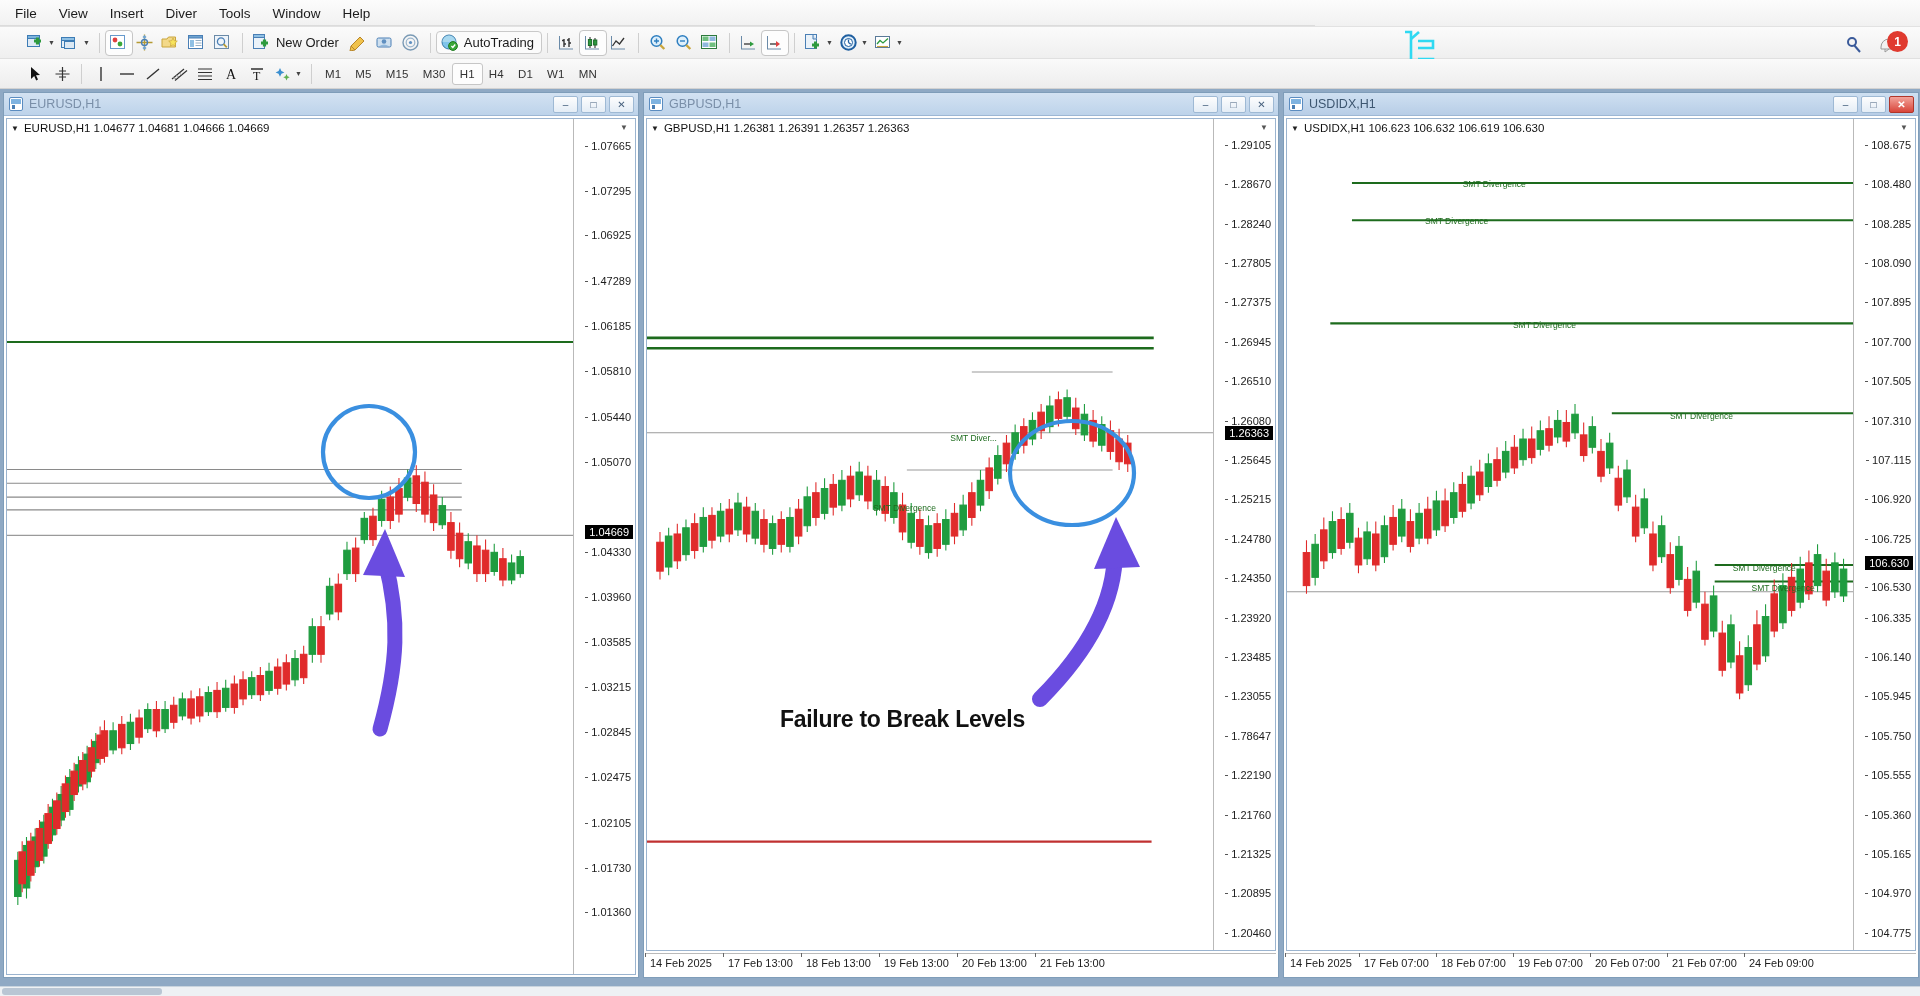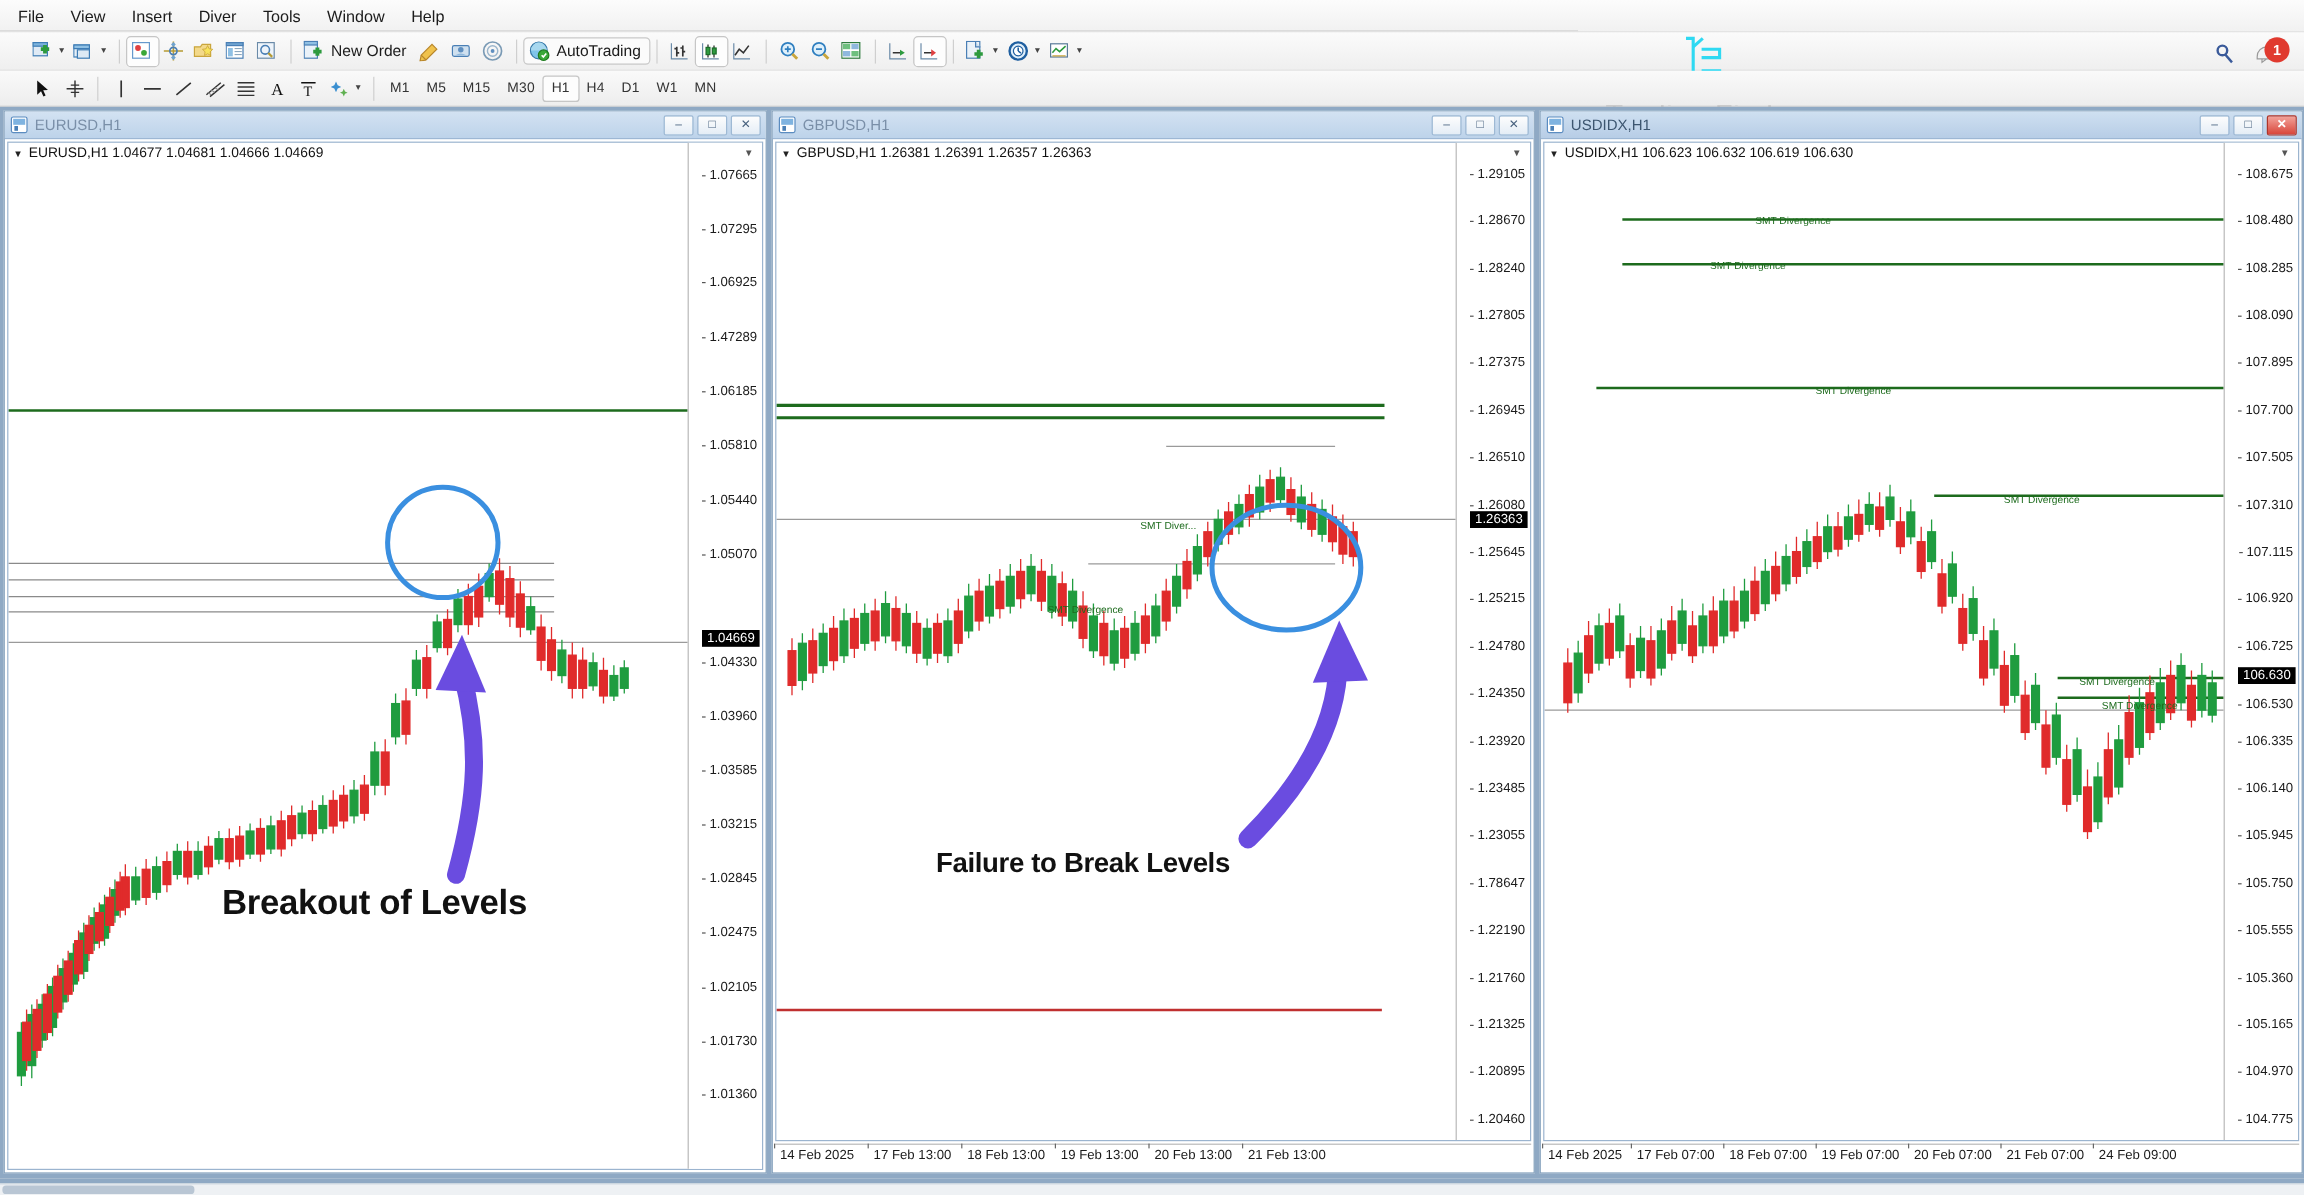--- a/index.html
+++ b/index.html
@@ -878,21 +878,20 @@
       <ellipse cx="369" cy="363" rx="46" ry="46" fill="none" stroke="#3a8fe0" stroke-width="4.2"></ellipse>
 
       <path d="M380 640 C 398 575, 400 530, 385 472" stroke="#6a4ce0" stroke-width="15" fill="none" stroke-linecap="round"></path>
       <polygon points="385,440 405,488 363,486" fill="#6a4ce0"></polygon>
 
       <ellipse cx="1072" cy="384" rx="62" ry="52" fill="none" stroke="#3a8fe0" stroke-width="4.2"></ellipse>
 
       <path d="M1040 610 C 1090 560, 1115 510, 1115 462" stroke="#6a4ce0" stroke-width="16" fill="none" stroke-linecap="round"></path>
       <polygon points="1116,428 1140,478 1094,480" fill="#6a4ce0"></polygon>
     </svg>
-    <div class="anno anno1">Breakout of Levels</div>
     <div class="anno anno2">Failure to Break Levels</div>
   </div>
 
   <div class="bottom-strip">
     <div class="hscroll">
       <div class="hscroll-thumb" style="width:160px"></div>
     </div>
   </div>
 
 </div>

